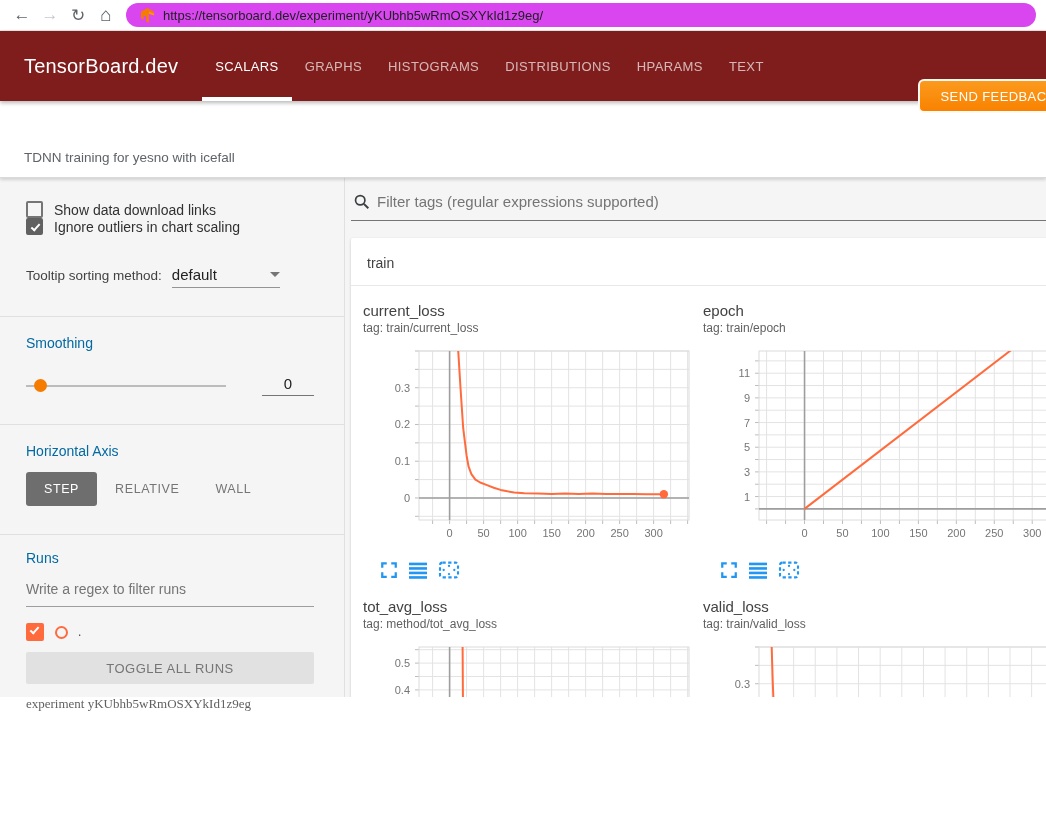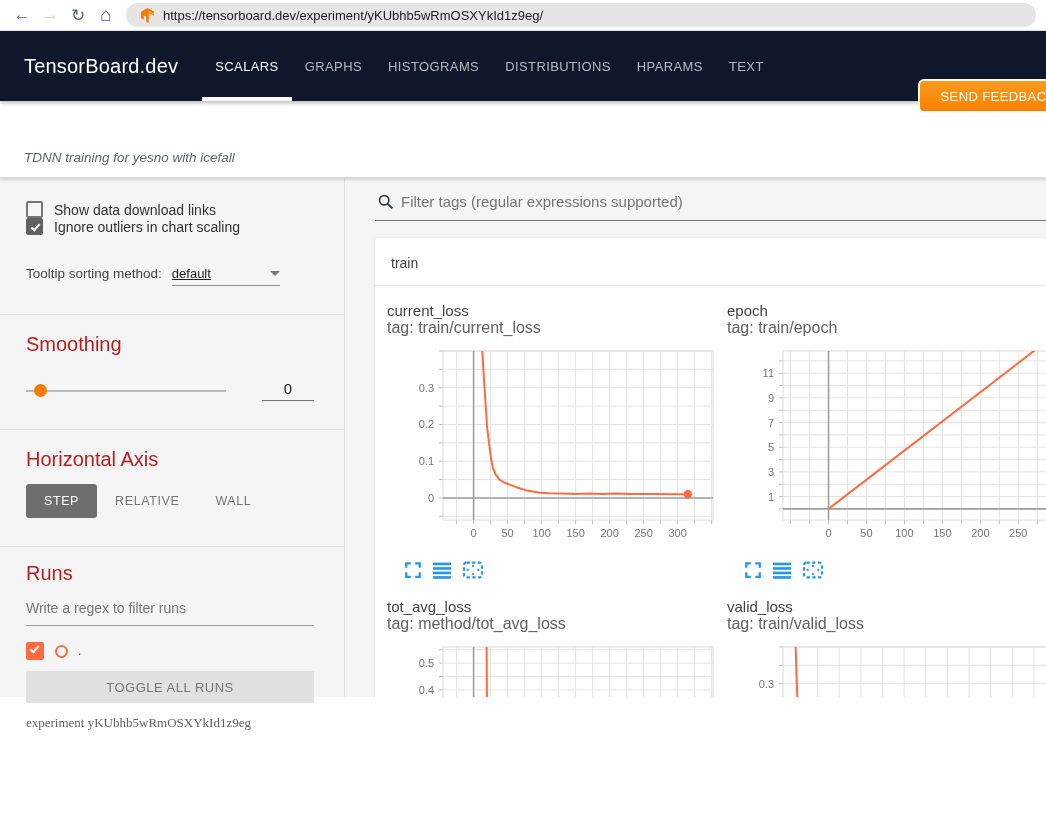--- a/index.html
+++ b/index.html
@@ -4,21 +4,21 @@
 <style>
   * { margin:0; padding:0; box-sizing:border-box; }
   html,body { width:1046px; height:825px; overflow:hidden; background:#fff;
     font-family:"Liberation Sans", sans-serif; }
 
   
   .browser-bar { height:31px; background:#fff; display:flex; align-items:center;
     padding:0 10px 0 8px; border-bottom:1px solid #e8e8e8; }
   .nav-btn { width:28px; text-align:center; font-size:17px; color:#5f6368; cursor:pointer; }
   .nav-btn.disabled { color:#c5c8cc; }
-  .url-pill { flex:1; height:24px; background:#e5e5e5; border-radius:13px;
+  .url-pill { flex:1; height:24px; background:#d946ef; border-radius:13px;
     display:flex; align-items:center; padding:0 14px; margin-left:6px; }
   .url-text { font-size:13px; color:#202124; margin-left:8px; white-space:nowrap; }
 
   
   .tb-header { height:70px; display:flex; align-items:center; padding-left:24px;
     position:relative; box-shadow:0 2px 4px rgba(0,0,0,0.28); z-index:5; }
   .brand { color:#fff; font-size:20px; font-weight:500; letter-spacing:0.2px; }
   .tabs { display:flex; height:70px; margin-left:24px; }
   .tab { padding:0 13px; display:flex; align-items:center; font-size:13px; font-weight:500;
     letter-spacing:0.4px; color:rgba(255,255,255,0.68); cursor:pointer;
@@ -27,51 +27,51 @@
   .feedback-btn { position:absolute; left:918px; top:48px; width:160px; height:34px;
     border:2px solid rgba(255,255,255,0.95); border-radius:6px; color:#fff;
     font-size:13px; font-weight:500; letter-spacing:0.4px; display:flex;
     align-items:center; justify-content:center; cursor:pointer;
     background:linear-gradient(180deg,#fb9a1e,#f98200); }
 
   
   .exp-strip { height:77px; background:#fff; display:flex; align-items:flex-end;
     padding:0 0 12px 24px; border-bottom:1px solid #dadada;
     box-shadow:0 2px 3px rgba(0,0,0,0.14); position:relative; z-index:3; }
-  .exp-title { font-size:13.5px; color:#5f6368;font-style:italic; }
+  .exp-title { font-size:13.5px; color:#5f6368; }
 
   
-  .content { display:flex; height:519px; background:#f5f5f5;gap:24px; }
+  .content { display:flex; height:519px; background:#f5f5f5; }
   .sidebar { width:345px; flex:none; border-right:1px solid #e0e0e0;
     padding:0 30px 0 26px; background:#f5f5f5; }
   .main { flex:1; overflow:hidden; padding-left:6px; }
 
   
   .cb-row { display:flex; align-items:center; margin-top:23px; cursor:pointer; }
   .cb-row + .cb-row { margin-top:0; }
   .cb-box { width:17px; height:17px; border:2px solid #757575; border-radius:2px;
     flex:none; position:relative; background:#fff0; }
   .cb-box.checked-dark { background:#616161; border-color:#616161; }
   .cb-box.checked-orange { border:none; width:18px; height:18px; border-radius:2px; }
   .cb-check { position:absolute; left:5px; top:1.5px; width:5px; height:9px;
     border-right:2px solid #fff; border-bottom:2px solid #fff; transform:rotate(42deg); }
   .cb-label { font-size:14px; color:#313131; margin-left:11px; }
 
   .tooltip-row { display:flex; align-items:baseline; margin-top:31px; }
   .tooltip-label { font-size:13.5px; color:#424242; }
   .dropdown { margin-left:10px; width:108px; border-bottom:1px solid #949494;
     display:flex; align-items:center; justify-content:space-between;
     padding-bottom:4px; cursor:pointer; }
-  .dropdown-value { font-size:13px; color:#212121;text-decoration:underline; }
+  .dropdown-value { font-size:15px; color:#212121; }
   .caret-down { width:0; height:0; border-left:5px solid transparent;
     border-right:5px solid transparent; border-top:5px solid #757575; }
 
   .sb-divider { border-top:1px solid #e0e0e0; margin:28px -30px 0 -26px; }
 
-  .section-label { font-size:20px; color:#b91c1c; }
+  .section-label { font-size:14px; color:#0369a1; }
   .smoothing-label { margin-top:18px; }
   .slider-row { display:flex; align-items:center; margin-top:24px; }
   .slider-track { flex:none; width:200px; height:2px; background:#bcbcbc; position:relative; }
   .slider-thumb { position:absolute; left:8px; top:-5.5px; width:13px; height:13px;
     border-radius:50%; cursor:pointer; }
   .slider-value { margin-left:36px; width:58px; border-bottom:1px solid #757575;
     font-size:15px; color:#212121; text-align:center; padding-bottom:3px; }
 
   .axis-label { margin-top:18px; }
   .axis-btns { display:flex; margin-top:13px; align-items:center; }
@@ -96,42 +96,42 @@
   .filter-placeholder { font-size:15px; color:#757575; }
 
   .train-card { margin-top:17px; background:#fff; width:1120px; min-height:640px;
     box-shadow:0 1px 3px rgba(0,0,0,0.18); border-radius:2px 0 0 0; }
   .card-header { padding:17px 16px 14px 16px; font-size:14px; color:#424242;
     border-bottom:1px solid #e8e8e8; cursor:pointer; }
   .charts-grid { display:grid; grid-template-columns:340px 380px; row-gap:18px;
     padding:15px 0 0 12px; }
   .chart-card { }
   .chart-title { font-size:15px; color:#424242; line-height:19px; }
-  .chart-tag { font-size:16px; color:#616161; line-height:16px; margin-bottom:10px; }
+  .chart-tag { font-size:12px; color:#616161; line-height:16px; margin-bottom:10px; }
   .chart-icons { display:flex; gap:10px; margin-top:6px; padding-left:17px; }
   .chart-icons svg { cursor:pointer; }
 </style>
 </head>
 <body>
 
 <div class="browser-bar">
   <div class="nav-btn">←</div>
   <div class="nav-btn disabled">→</div>
   <div class="nav-btn">↻</div>
   <div class="nav-btn" style="font-size:19px;">⌂</div>
   <div class="url-pill">
     <svg width="15" height="15" viewBox="0 0 16 16">
       <polygon points="8,0 15,4 15,6 9.4,3.4 9.4,16 6.6,14.5 6.6,9 4,8 4,12.6 1,11 1,4" fill="#f57c00"></polygon>
       <polygon points="9.4,3.4 15,6 15,8 9.4,6" fill="#ff9800"></polygon>
     </svg>
     <span class="url-text">https://tensorboard.dev/experiment/yKUbhb5wRmOSXYkId1z9eg/</span>
   </div>
 </div>
 
-<div class="tb-header" style="background:#0f172a;">
+<div class="tb-header" style="background:#7f1d1d;">
   <div class="brand">TensorBoard.dev</div>
   <div class="tabs">
     <div class="tab active">SCALARS</div>
     <div class="tab">GRAPHS</div>
     <div class="tab">HISTOGRAMS</div>
     <div class="tab">DISTRIBUTIONS</div>
     <div class="tab">HPARAMS</div>
     <div class="tab">TEXT</div>
   </div>
   <div class="feedback-btn">SEND FEEDBACK</div>

